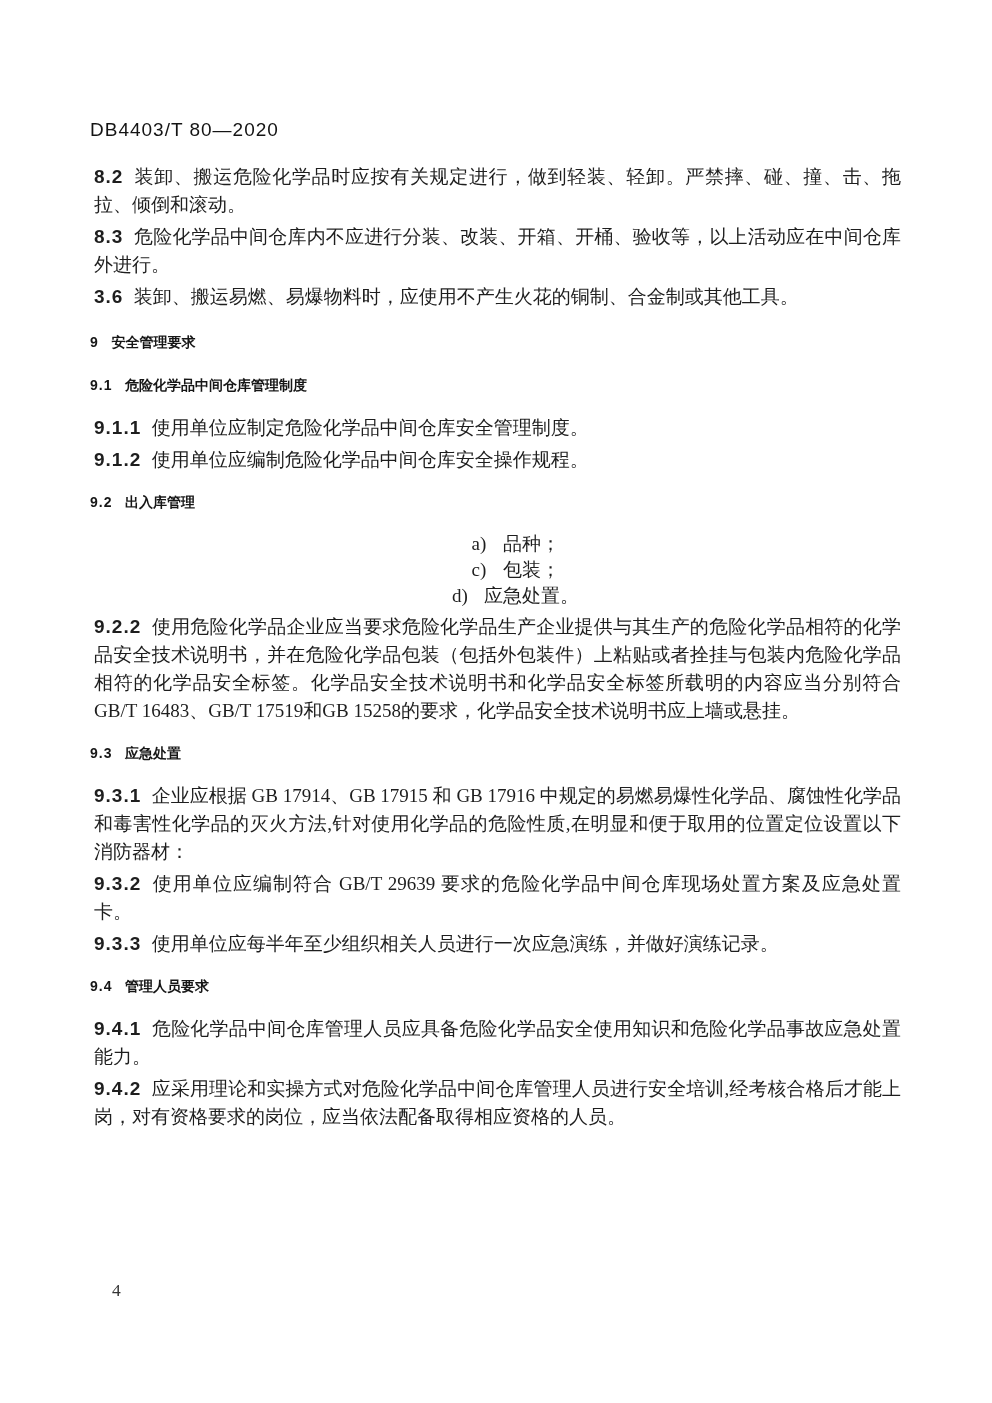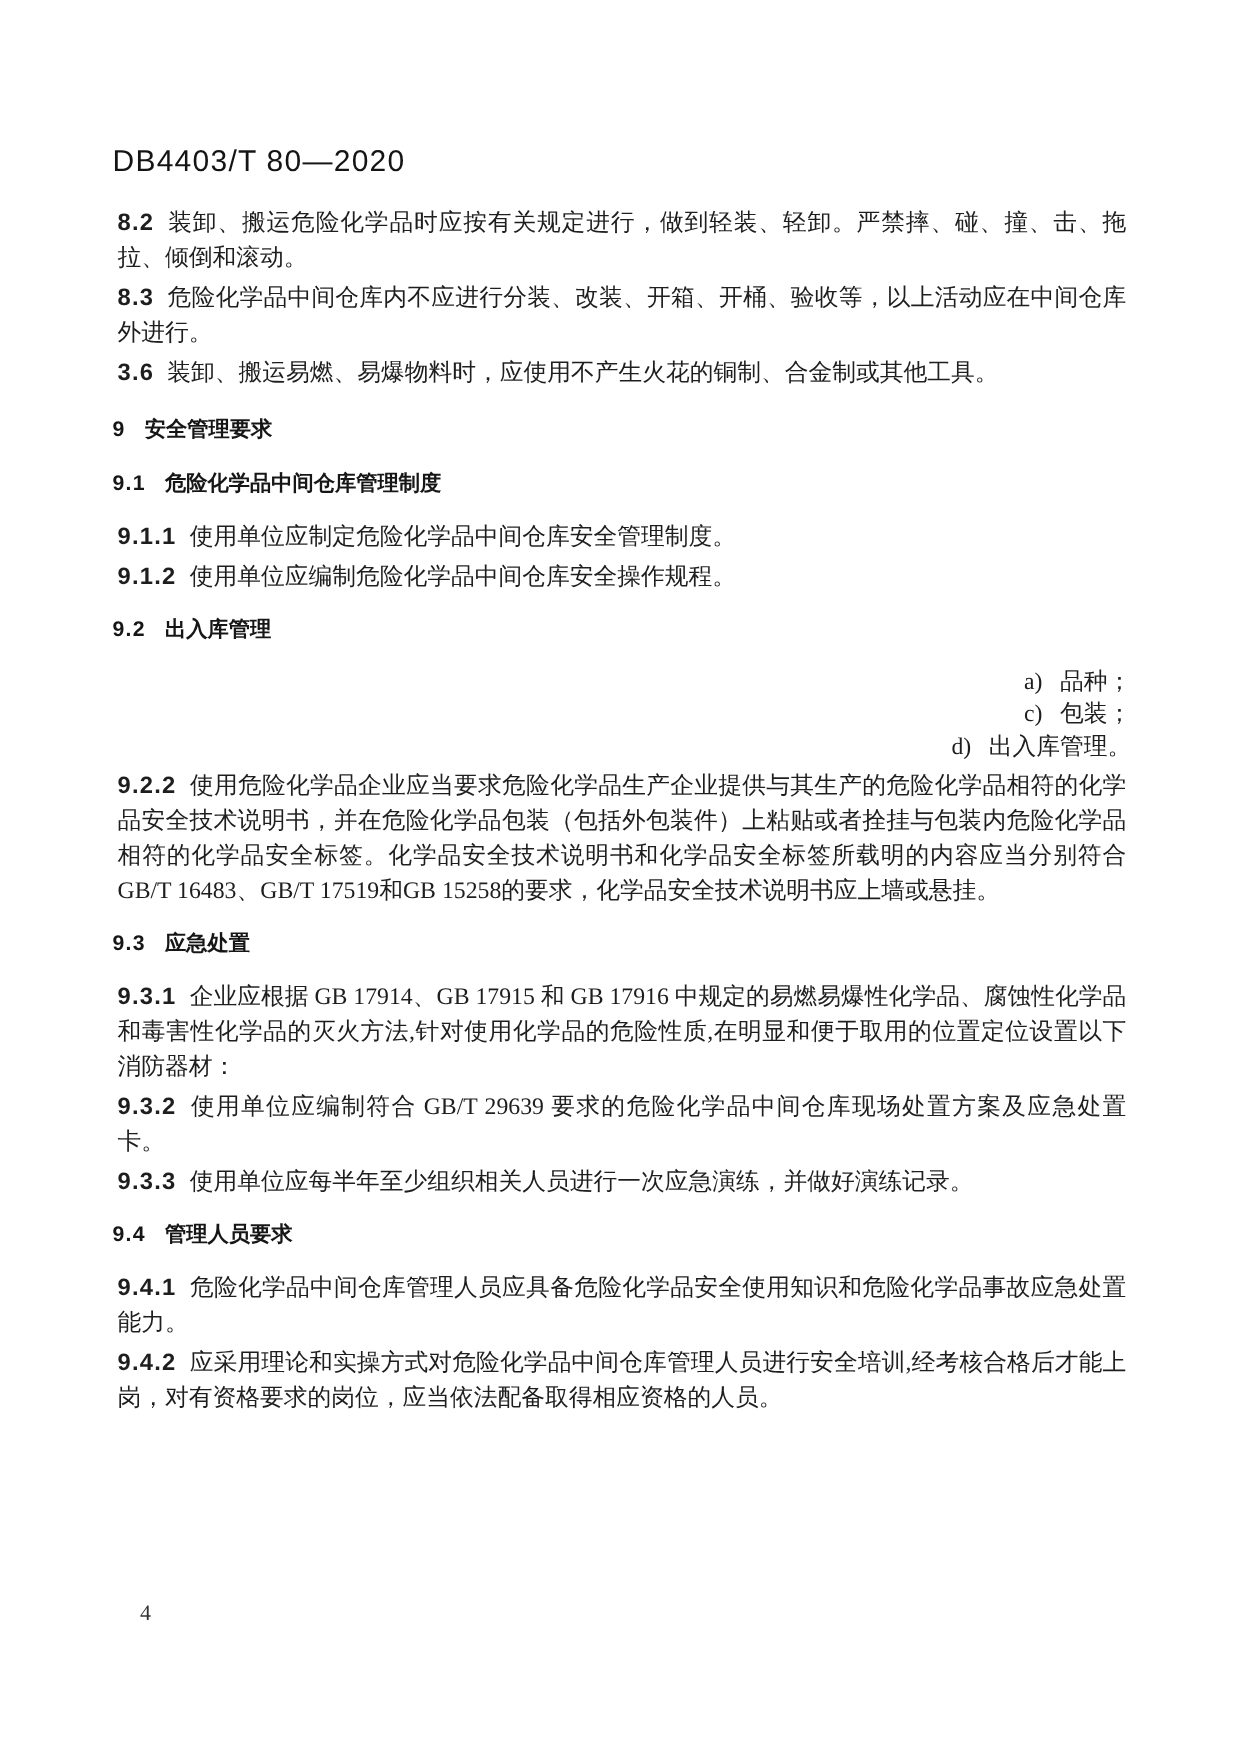--- a/index.html
+++ b/index.html
@@ -16,58 +16,58 @@
     font-size: 19px;
     overflow: hidden;
   }
 
   .doc-header {
     margin: 0 0 20px 0;
     line-height: 26px;
   }
   .std-no {
     font-family: "Liberation Sans", sans-serif;
-    font-size: 24px;
+    font-size: 19px;
     letter-spacing: 1px;
     color: #141414;
   }
 
   .clause {
     margin: 4px;
     line-height: 28px;
     text-align: justify;
   }
   .clause .num {
     font-family: "Liberation Sans", sans-serif;
     font-weight: 700;
     letter-spacing: 1px;
     margin-right: 0.55em;
     white-space: nowrap;
   }
 
   .h1, .h2 {
     font-family: "Liberation Sans", sans-serif;
     font-weight: 700;
-    font-size: 17px;
+    font-size: 14px;
     line-height: 28px;
     margin: 14px 0 15px 0;
     color: #161616;
   }
   .h1 { margin-top: 17px; }
   .h1 .num, .h2 .num {
     letter-spacing: 1px;
     margin-right: 0.9em;
     white-space: nowrap;
   }
 
   .list { margin: 0; }
   .li {
     padding-left: 34px;
     line-height: 26px;
-    text-align: right;
+    text-align: center;
   }
   .li .label {
     display: inline-block;
     min-width: 20px;
     margin-right: 14px;
   }
 
   .doc-footer {
     position: absolute;
     left: 112px;
@@ -100,21 +100,21 @@
     <p class="clause"><span class="num">9.1.1</span><span>使用单位应制定危险化学品中间仓库安全管理制度。</span></p>
 
     <p class="clause"><span class="num">9.1.2</span><span>使用单位应编制危险化学品中间仓库安全操作规程。</span></p>
 
     <h3 class="h2"><span class="num">9.2</span><span>出入库管理</span></h3>
 
 
     <div class="list">
       <div class="li"><span class="label">a)</span><span>品种；</span></div>
       <div class="li"><span class="label">c)</span><span>包装；</span></div>
-      <div class="li"><span class="label">d)</span><span>出入库管理。</span></div>
+      <div class="li"><span class="label">d)</span><span>应急处置。</span></div>
     </div>
 
     <p class="clause"><span class="num">9.2.2</span><span>使用危险化学品企业应当要求危险化学品生产企业提供与其生产的危险化学品相符的化学品安全技术说明书，并在危险化学品包装（包括外包装件）上粘贴或者拴挂与包装内危险化学品相符的化学品安全标签。化学品安全技术说明书和化学品安全标签所载明的内容应当分别符合GB/T 16483、GB/T 17519和GB 15258的要求，化学品安全技术说明书应上墙或悬挂。</span></p>
 
     <h3 class="h2"><span class="num">9.3</span><span>应急处置</span></h3>
 
     <p class="clause"><span class="num">9.3.1</span><span>企业应根据 GB 17914、GB 17915 和 GB 17916 中规定的易燃易爆性化学品、腐蚀性化学品和毒害性化学品的灭火方法,针对使用化学品的危险性质,在明显和便于取用的位置定位设置以下消防器材：</span></p>
 
 
     <p class="clause"><span class="num">9.3.2</span><span>使用单位应编制符合 GB/T  29639 要求的危险化学品中间仓库现场处置方案及应急处置卡。</span></p>

